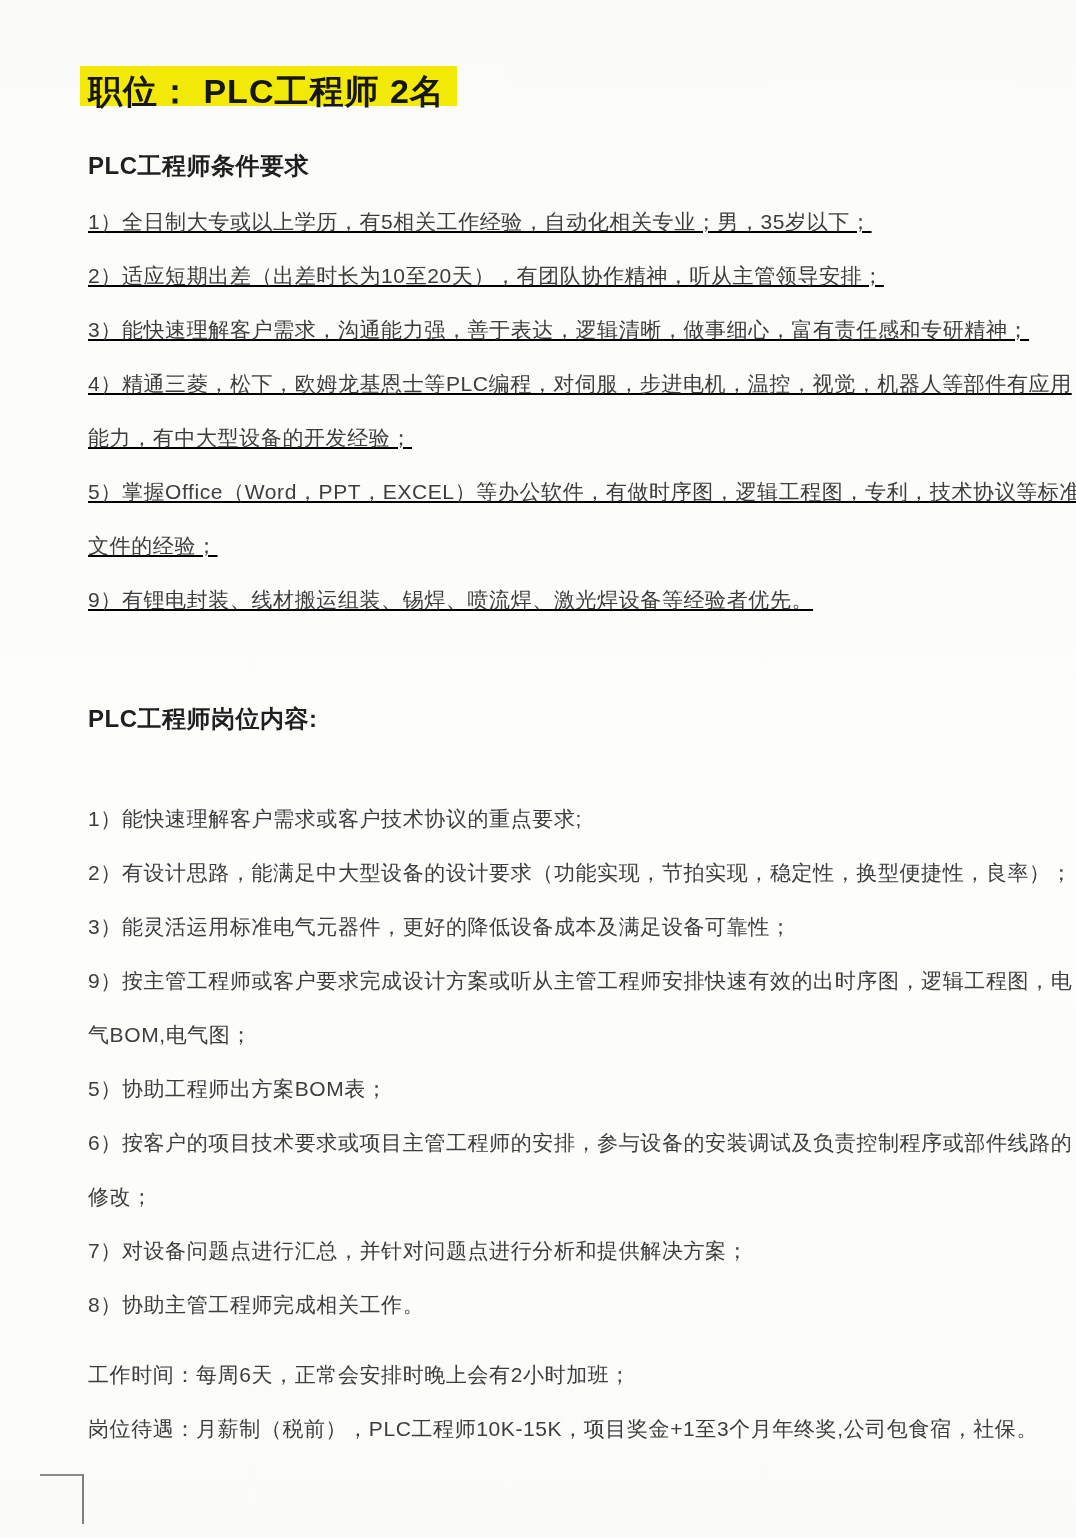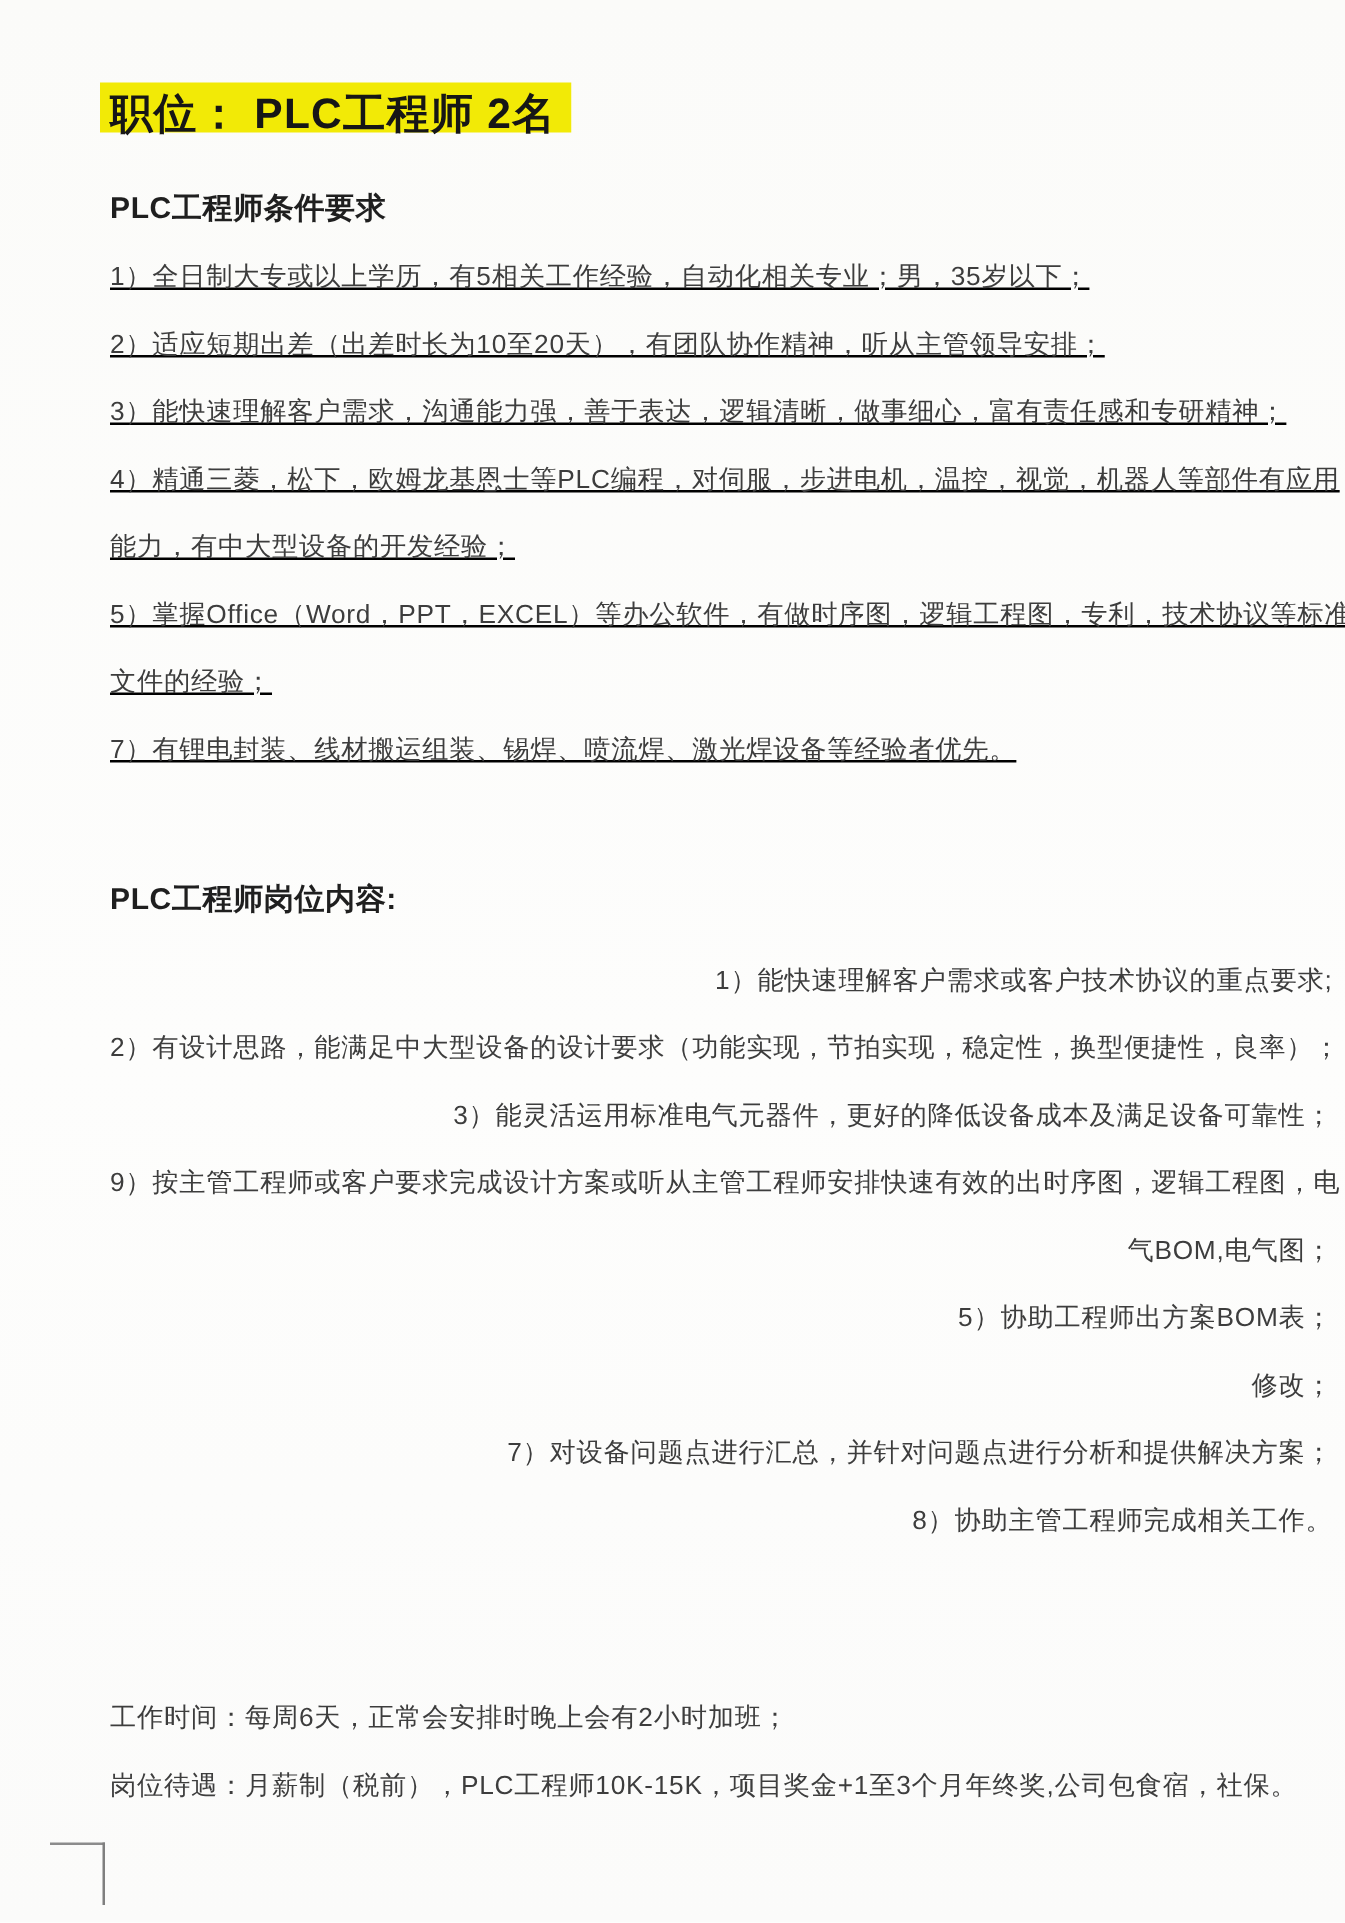--- a/index.html
+++ b/index.html
@@ -38,21 +38,21 @@
     white-space: nowrap;
   }
   .heading-requirements { top: 150px; }
   .heading-duties { top: 703px; }
   .lines {
     position: absolute;
     left: 88px;
     right: 10px;
   }
   .lines-requirements { top: 195px; text-decoration: underline; }
-  .lines-duties { top: 758px; text-align: right; }
+  .lines-duties { top: 792px; }
   .lines-footer { top: 1348px; }
   .doc-line {
     height: 54px;
     line-height: 54px;
     font-size: 21px;
     color: #3d3d3d;
     letter-spacing: 0.6px;
     white-space: nowrap;
     overflow: visible;
   }
@@ -83,32 +83,33 @@
   <div class="section-heading heading-requirements">PLC工程师条件要求</div>
 
   <div class="lines lines-requirements">
     <div class="doc-line">1）全日制大专或以上学历，有5相关工作经验，自动化相关专业；男，35岁以下；</div>
     <div class="doc-line">2）适应短期出差（出差时长为10至20天），有团队协作精神，听从主管领导安排；</div>
     <div class="doc-line">3）能快速理解客户需求，沟通能力强，善于表达，逻辑清晰，做事细心，富有责任感和专研精神；</div>
     <div class="doc-line">4）精通三菱，松下，欧姆龙基恩士等PLC编程，对伺服，步进电机，温控，视觉，机器人等部件有应用</div>
     <div class="doc-line">能力，有中大型设备的开发经验；</div>
     <div class="doc-line">5）掌握Office（Word，PPT，EXCEL）等办公软件，有做时序图，逻辑工程图，专利，技术协议等标准</div>
     <div class="doc-line">文件的经验；</div>
-    <div class="doc-line">7）有锂电封装、线材搬运组装、锡焊、喷流焊、激光焊设备等经验者优先。</div>
+    <div class="doc-line">9）有锂电封装、线材搬运组装、锡焊、喷流焊、激光焊设备等经验者优先。</div>
   </div>
 
   <div class="section-heading heading-duties">PLC工程师岗位内容:</div>
 
   <div class="lines lines-duties">
     <div class="doc-line">1）能快速理解客户需求或客户技术协议的重点要求;</div>
     <div class="doc-line">2）有设计思路，能满足中大型设备的设计要求（功能实现，节拍实现，稳定性，换型便捷性，良率）；</div>
     <div class="doc-line">3）能灵活运用标准电气元器件，更好的降低设备成本及满足设备可靠性；</div>
     <div class="doc-line">9）按主管工程师或客户要求完成设计方案或听从主管工程师安排快速有效的出时序图，逻辑工程图，电</div>
     <div class="doc-line">气BOM,电气图；</div>
     <div class="doc-line">5）协助工程师出方案BOM表；</div>
+    <div class="doc-line">6）按客户的项目技术要求或项目主管工程师的安排，参与设备的安装调试及负责控制程序或部件线路的</div>
     <div class="doc-line">修改；</div>
     <div class="doc-line">7）对设备问题点进行汇总，并针对问题点进行分析和提供解决方案；</div>
     <div class="doc-line">8）协助主管工程师完成相关工作。</div>
   </div>
 
   <div class="lines lines-footer">
     <div class="doc-line">工作时间：每周6天，正常会安排时晚上会有2小时加班；</div>
     <div class="doc-line">岗位待遇：月薪制（税前），PLC工程师10K-15K，项目奖金+1至3个月年终奖,公司包食宿，社保。</div>
   </div>
 

